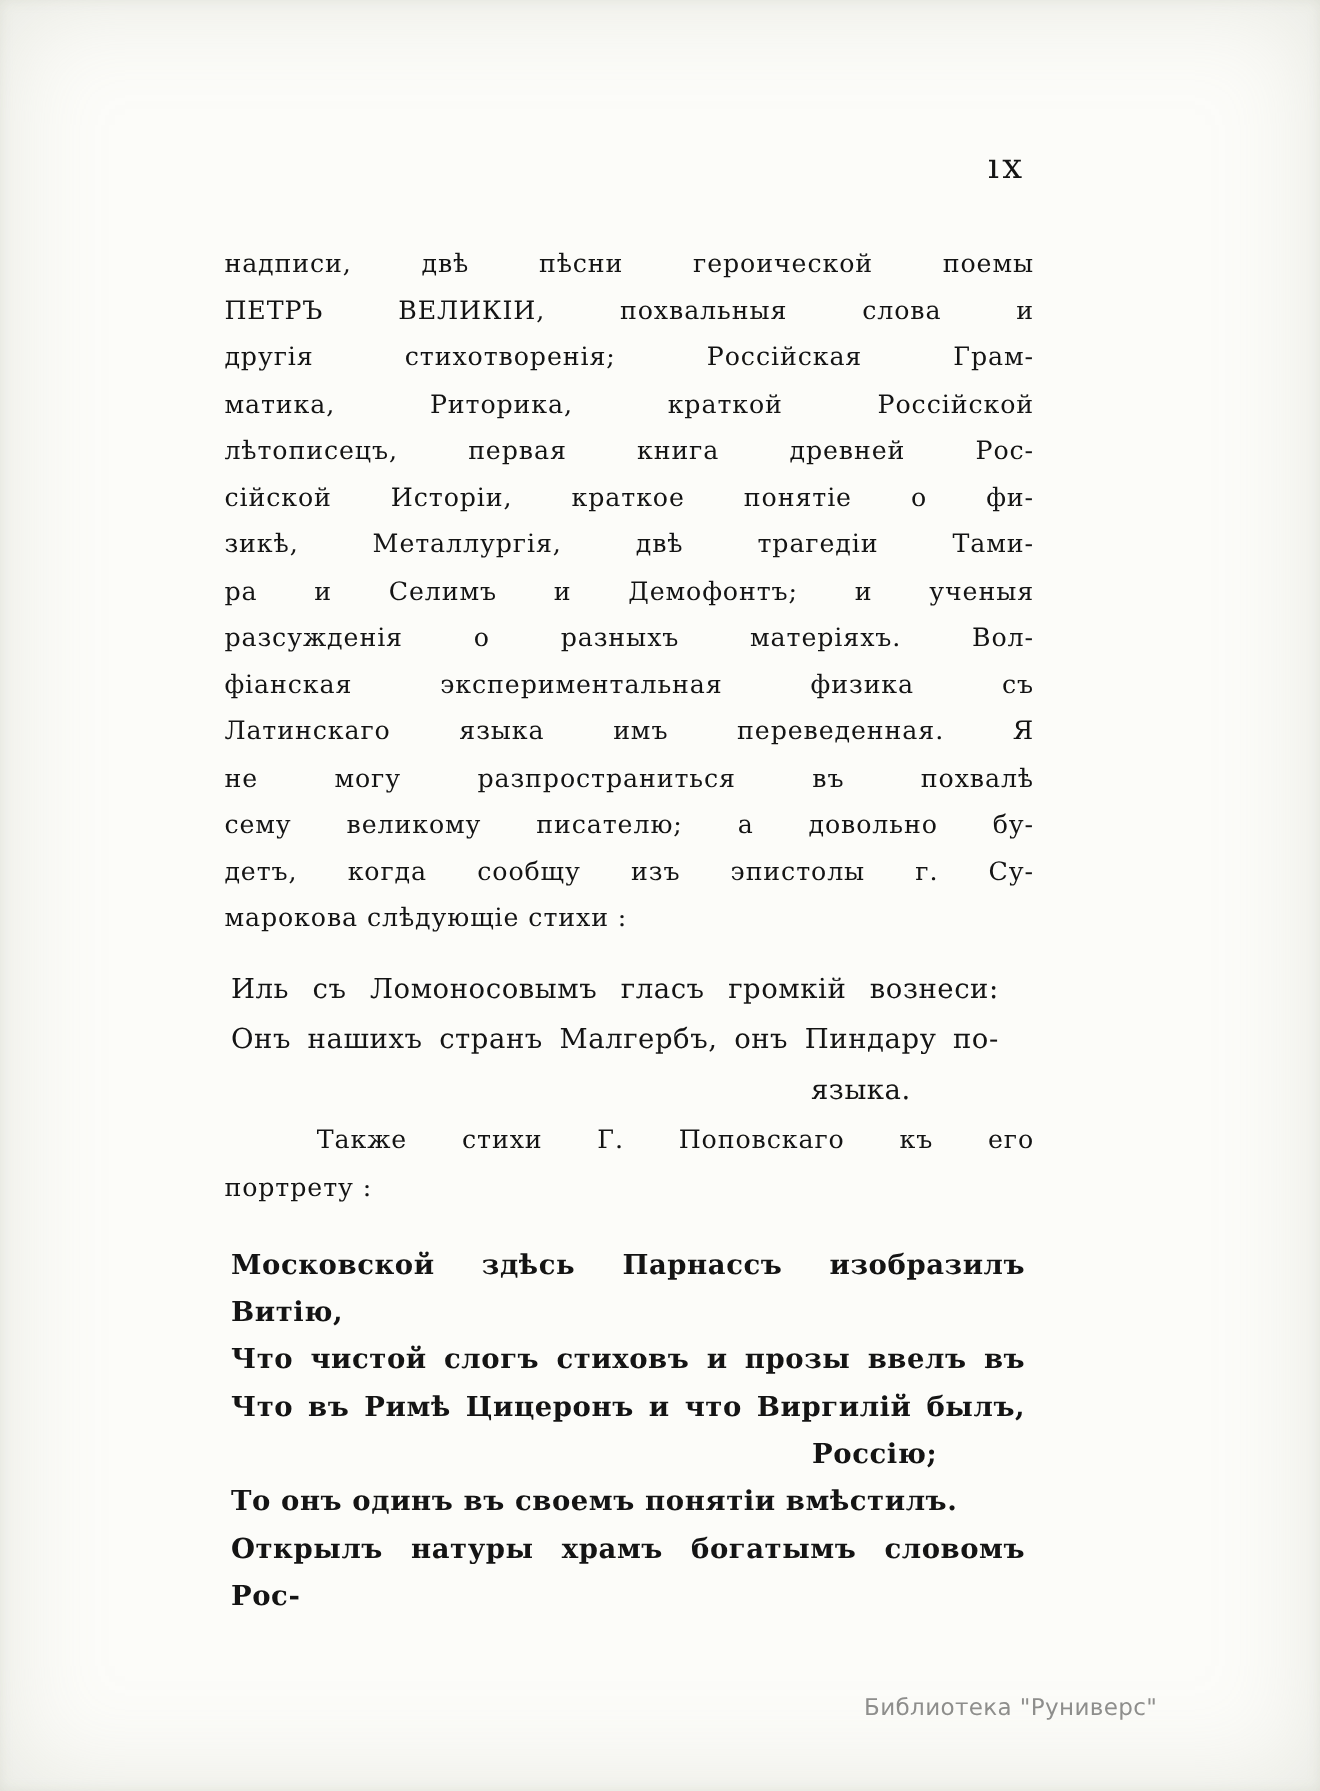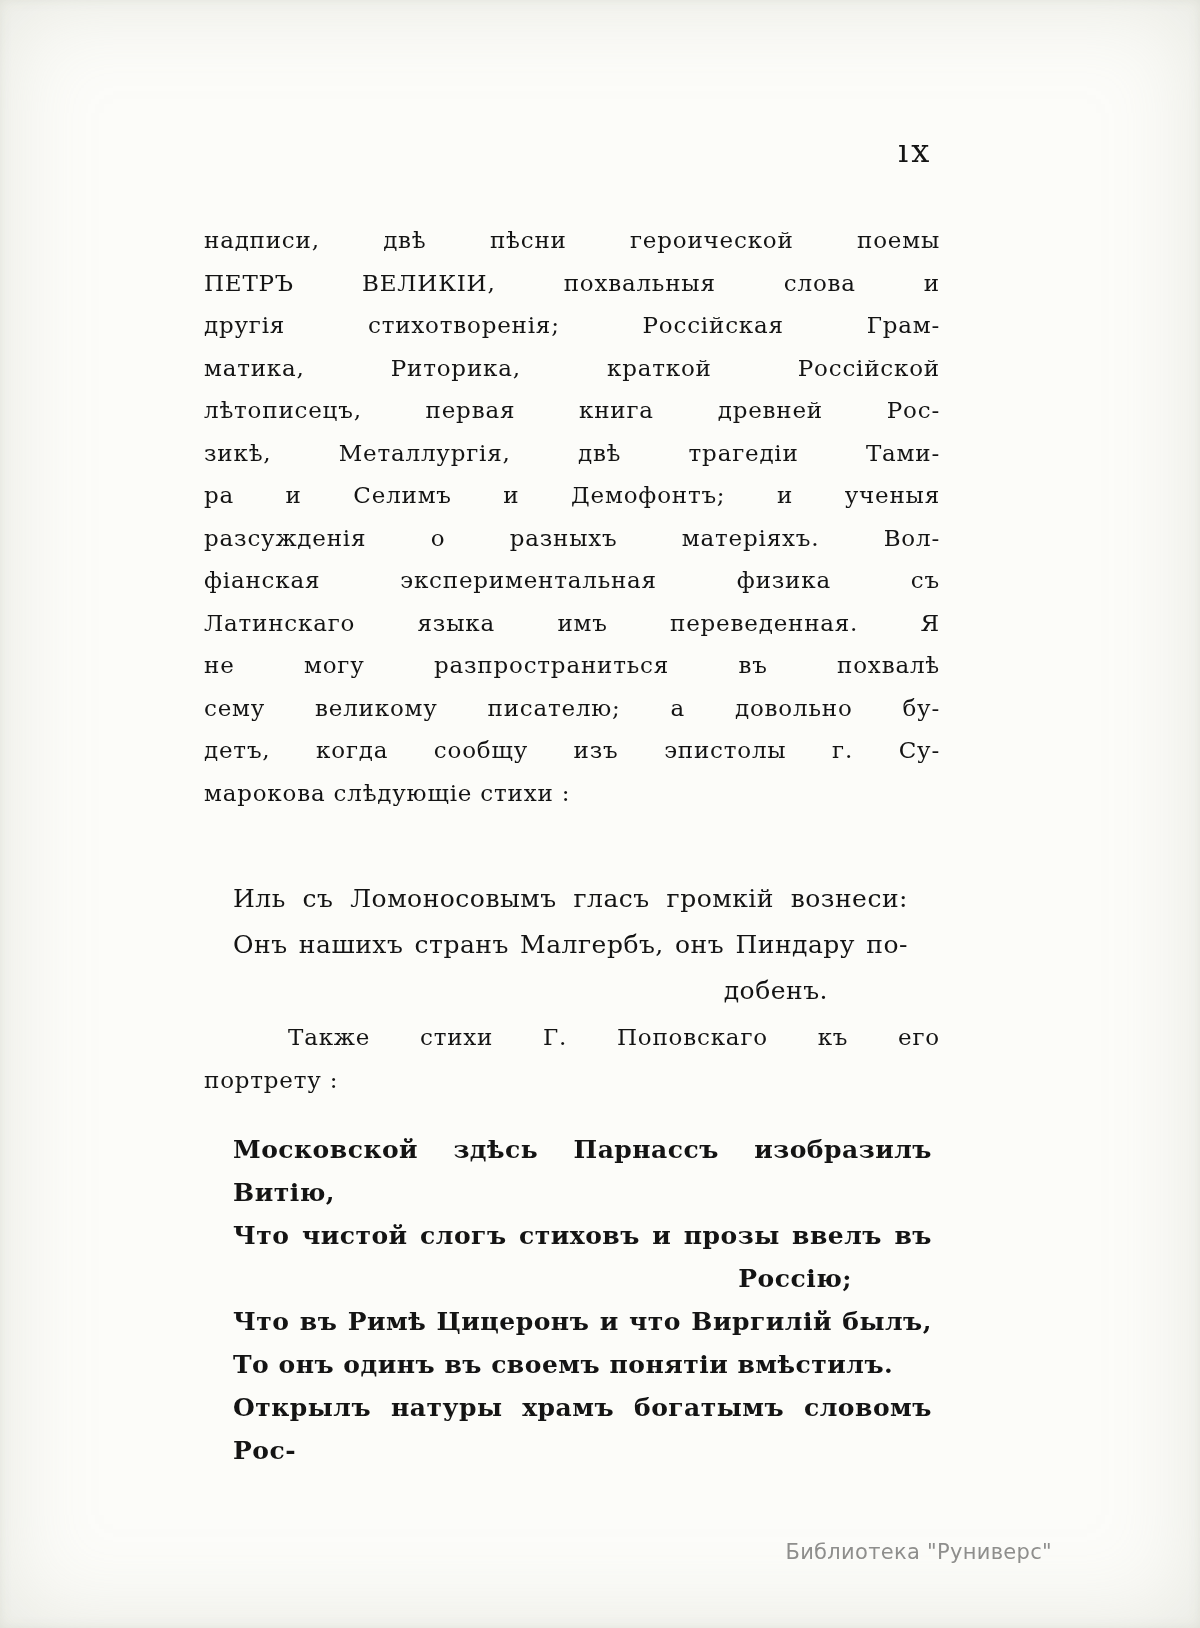--- a/index.html
+++ b/index.html
@@ -62,21 +62,20 @@
     left: 210px;
     width: 722px;
     font-weight: bold;
   }
   .verse-line {
     font-size: 25px;
     line-height: 46px;
     letter-spacing: 0.5px;
     text-align: justify;
     text-align-last: justify;
-    margin-left: 23px;
   }
   .verse2 .verse-line {
     line-height: 43px;
   }
   .align-left {
     text-align: left;
     text-align-last: left;
   }
   .align-right {
     text-align: right;
@@ -110,44 +109,45 @@
 <div class="scan-vignette"></div>
 
 <div class="page-number">ıx</div>
 
 <div class="block para1">
   <div class="main-line">надписи, двѣ пѣсни героической поемы</div>
   <div class="main-line">ПЕТРЪ ВЕЛИКІИ, похвальныя слова и</div>
   <div class="main-line">другія стихотворенія; Россійская Грам-</div>
   <div class="main-line">матика, Риторика, краткой Россійской</div>
   <div class="main-line">лѣтописецъ, первая книга древней Рос-</div>
+  <div class="main-line">сійской Исторіи, краткое понятіе о фи-</div>
   <div class="main-line">зикѣ, Металлургія, двѣ трагедіи Тами-</div>
   <div class="main-line">ра и Селимъ и Демофонтъ; и ученыя</div>
   <div class="main-line">разсужденія о разныхъ матеріяхъ. Вол-</div>
   <div class="main-line">фіанская экспериментальная физика съ</div>
   <div class="main-line">Латинскаго языка имъ переведенная. Я</div>
   <div class="main-line">не могу разпространиться въ похвалѣ</div>
   <div class="main-line">сему великому писателю; а довольно бу-</div>
   <div class="main-line">детъ, когда сообщу изъ эпистолы г. Су-</div>
   <div class="main-line align-left">марокова слѣдующіе стихи :</div>
 </div>
 
 <div class="block verse1">
   <div class="verse-line">Иль съ Ломоносовымъ гласъ громкій вознеси:</div>
   <div class="verse-line">Онъ нашихъ странъ Малгербъ, онъ Пиндару по-</div>
-  <div class="verse-line align-right pad-r-80">добенъ.</div>
+  <div class="verse-line align-right pad-r-80">языка.</div>
 </div>
 
 <div class="block para2">
   <div class="main-line indent">Также стихи Г. Поповскаго къ его</div>
   <div class="main-line align-left">портрету :</div>
 </div>
 
 <div class="block verse2">
   <div class="verse-line">Московской здѣсь Парнассъ изобразилъ Витію,</div>
   <div class="verse-line">Что чистой слогъ стиховъ и прозы ввелъ въ</div>
+  <div class="verse-line">Что въ Римѣ Цицеронъ и что Виргилій былъ,</div>
   <div class="verse-line align-right pad-r-80">Россію;</div>
-  <div class="verse-line">Что въ Римѣ Цицеронъ и что Виргилій былъ,</div>
   <div class="verse-line align-left">То онъ одинъ въ своемъ понятіи вмѣстилъ.</div>
   <div class="verse-line">Открылъ натуры храмъ богатымъ словомъ Рос-</div>
 </div>
 
 <div class="watermark">Библиотека "Руниверс"</div>
 
 </body></html>

